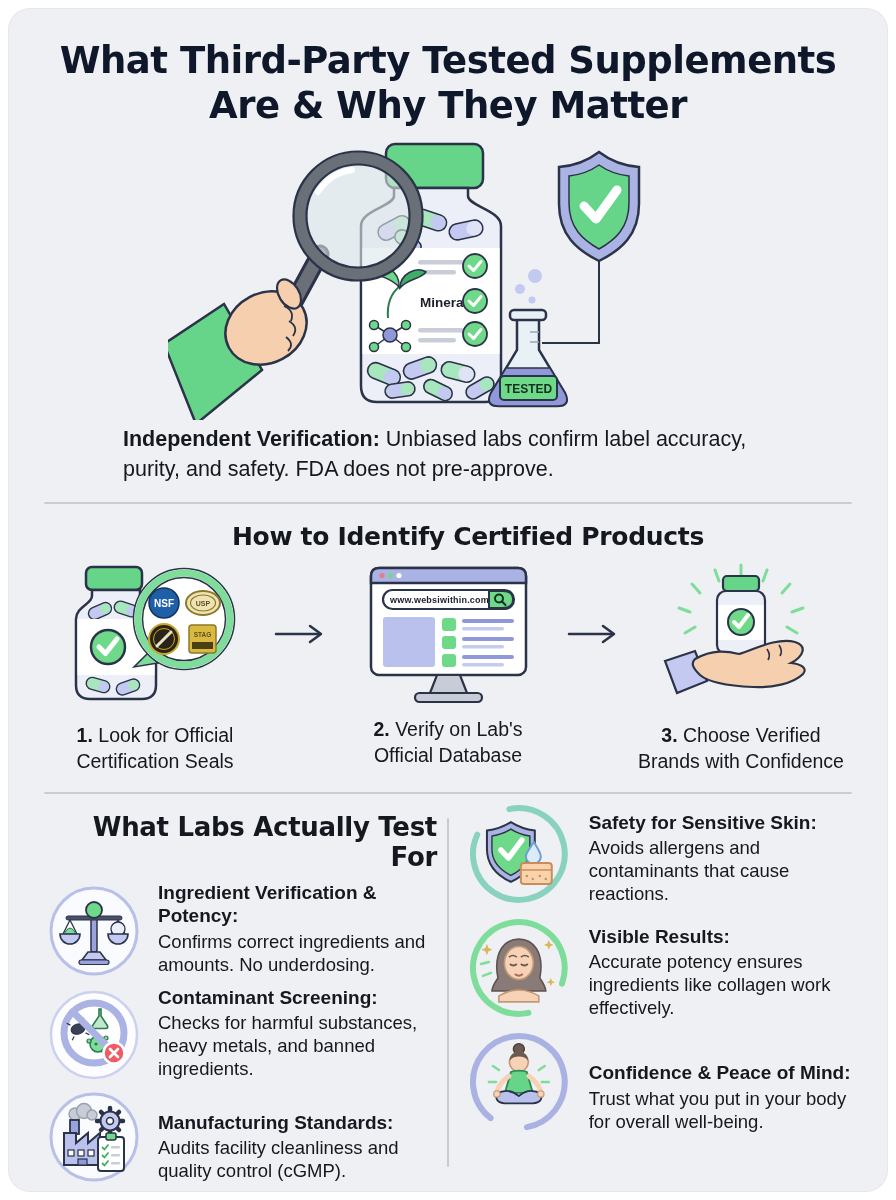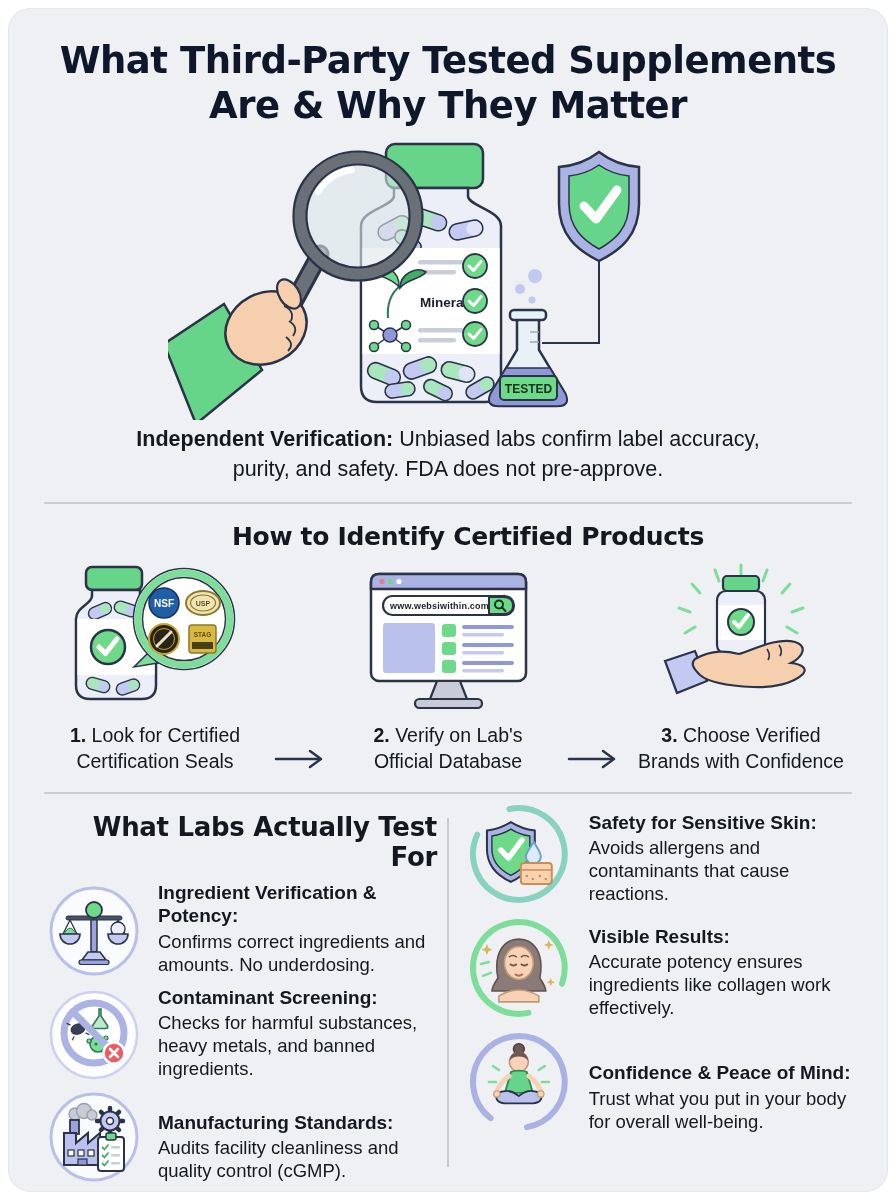--- a/index.html
+++ b/index.html
@@ -7,28 +7,28 @@
         font-family:"Liberation Sans",sans-serif;color:#15181e;}
   .panel{position:absolute;inset:8px;background:#eef0f4;border-radius:22px;overflow:hidden;
          box-shadow:0 0 0 1px #e6e8ee inset;}
 
   .title{margin:30px auto 0;text-align:center;font-size:37px;line-height:1.22;
          font-weight:700;letter-spacing:-.5px;color:#0f172a;
          font-family:"DejaVu Sans","Liberation Sans",sans-serif;}
   .title span{display:block;}
 
   .hero-svg{display:block;margin:8px auto 0;}
-  .hero-caption{margin:4px auto 0;width:650px;text-align:center;font-size:21.5px;line-height:1.4;}
+  .hero-caption{margin:4px auto 0;width:650px;text-align:left;font-size:21.5px;line-height:1.4;}
   .hero-caption strong{font-weight:700;}
 
   .hr{height:2px;background:#c9ccd4;margin:18px 36px 0;border-radius:1px;}
 
   .steps-heading{margin:18px 0 0;text-align:center;font-size:25px;font-weight:700;
                  font-family:"DejaVu Sans","Liberation Sans",sans-serif;letter-spacing:-.3px;padding-left:40px;}
-  .steps-row{display:flex;justify-content:center;align-items:flex-end;margin-top:12px;}
+  .steps-row{display:flex;justify-content:center;align-items:flex-start;margin-top:12px;}
   .step{width:235px;display:flex;flex-direction:column;align-items:center;}
   .step-arrow{padding-top:60px;}
   .step-caption{margin-top:12px;text-align:center;font-size:19.5px;line-height:1.3;}
   .step-caption .num{font-weight:700;}
 
   .columns{display:flex;margin:8px 26px 0;}
   .col{flex:1;min-width:0;padding:0 6px;}
   .vdiv{width:2px;background:#c6cad2;margin:16px 4px 26px;border-radius:1px;}
   .col-heading{margin:10px 0 10px;text-align:right;font-size:26px;font-weight:700;
                font-family:"DejaVu Sans","Liberation Sans",sans-serif;letter-spacing:-.3px;}
@@ -231,21 +231,21 @@
           <circle cx="104" cy="76" r="10.5" fill="none" stroke="#c9a42e" stroke-width="1"></circle>
           <line x1="97" y1="83" x2="111" y2="69" stroke="#e8e2cc" stroke-width="3" stroke-linecap="round"></line>
         </g>
         <g>
           <rect x="129" y="62" width="27" height="28" rx="3" fill="#d9b93f" stroke="#8a7a2a" stroke-width="1.5"></rect>
           <text x="142.5" y="74" text-anchor="middle" font-size="6.5" font-weight="700" fill="#5d511c">STAG</text>
           <rect x="132" y="79" width="21" height="7" fill="#4a3f14"></rect>
         </g>
       </svg>
       <div class="step-caption">
-        <div><span class="num">1.</span> <span>Look for Certified</span></div>
+        <div><span class="num">1.</span> <span>Look for Official</span></div>
         <div>Certification Seals</div>
       </div>
     </div>
 
     <div class="step-arrow">
       <svg width="58" height="22" viewBox="0 0 58 22">
             <line x1="3" y1="11" x2="46" y2="11" stroke="#2b3348" stroke-width="2.5" stroke-linecap="round"></line>
             <polyline points="37,3 48,11 37,19" fill="none" stroke="#2b3348" stroke-width="2.5" stroke-linecap="round" stroke-linejoin="round"></polyline>
           </svg>
     </div>

